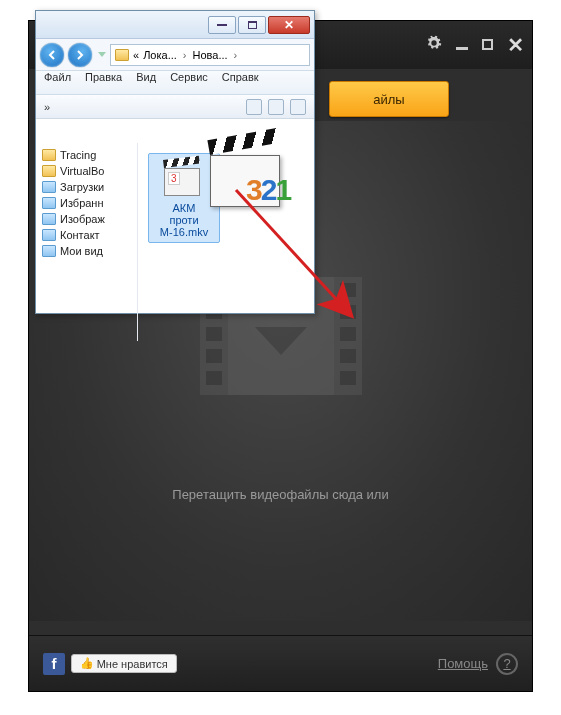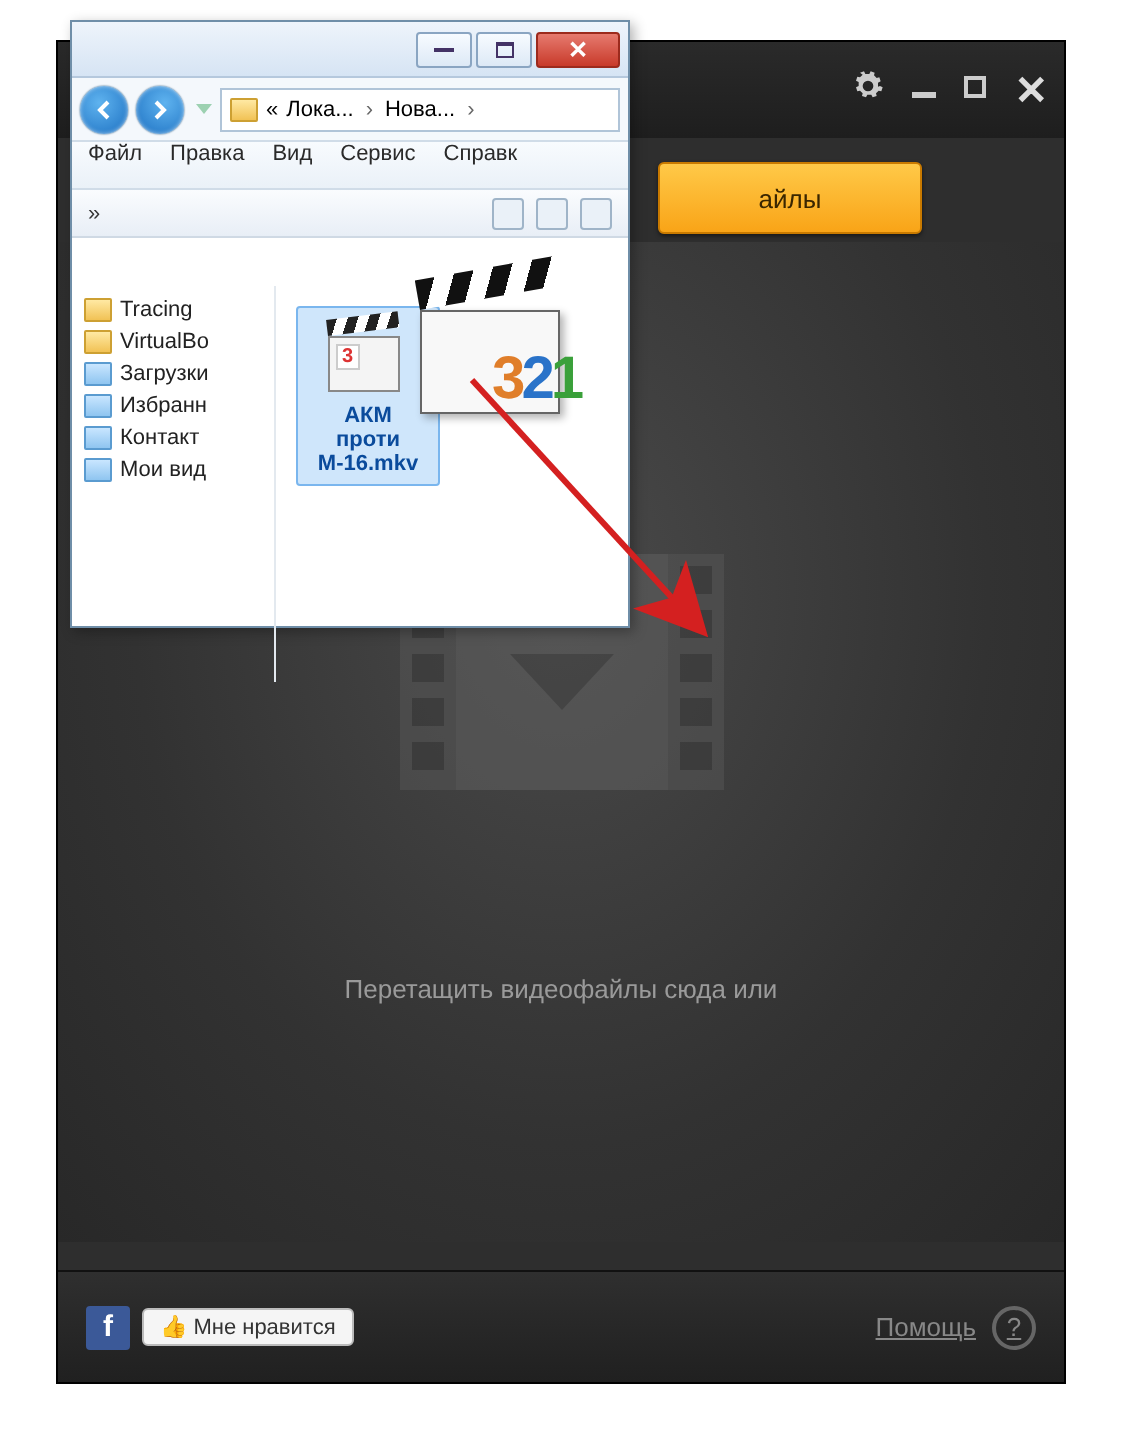--- a/index.html
+++ b/index.html
@@ -7,21 +7,21 @@
 
 
 .app-window { position: absolute; left: 28px; top: 20px; width: 505px; height: 672px; background: #2e2e2e; border: 1px solid #000; }
 .app-titlebar { height: 48px; background: linear-gradient(#2a2a2a,#1e1e1e); display: flex; align-items: center; justify-content: flex-end; padding: 0 8px; gap: 14px; }
 .app-titlebar .tb-btn { color: #ddd; cursor: pointer; }
 .gear { width: 16px; height: 16px; display: inline-block; }
 .bold-x { font-size: 20px; font-weight: bold; color: #fff; }
 .min-dash { width: 12px; height: 3px; background: #ccc; display: inline-block; }
 .sq { width: 11px; height: 11px; border: 2px solid #ccc; display: inline-block; }
 
-.add-btn { position: absolute; left: 300px; top: 60px; width: 132px; height: 36px; background: linear-gradient(#ffc948,#f9a417); border: 1px solid #c97a00; border-radius: 3px; display: flex; align-items: center; justify-content: center; font-size: 13px; color: #3a2600; font-weight: 500; box-shadow: 0 1px 2px rgba(0,0,0,.5); }
+.add-btn { position: absolute; left: 300px; top: 60px; width: 120px; height: 36px; background: linear-gradient(#ffc948,#f9a417); border: 1px solid #c97a00; border-radius: 3px; display: flex; align-items: center; justify-content: center; font-size: 13px; color: #3a2600; font-weight: 500; box-shadow: 0 1px 2px rgba(0,0,0,.5); }
 
 .drop-area { position: absolute; left: 0; right: 0; top: 100px; bottom: 70px; background: radial-gradient(ellipse at center 35%, #4a4a4a 0%, #323232 60%, #282828 100%); display: flex; flex-direction: column; align-items: center; justify-content: center; }
 .film-icon { width: 162px; height: 118px; position: relative; opacity: 0.55; margin-top: 40px; }
 .drop-text { margin-top: 90px; text-align: right; color: #9a9a9a; font-size: 13px; line-height: 1.5; }
 
 .bottom-bar { position: absolute; left: 0; right: 0; bottom: 0; height: 56px; background: linear-gradient(#2f2f2f,#202020); border-top: 1px solid #111; display: flex; align-items: center; justify-content: space-between; padding: 0 14px; }
 .fb-group { display: flex; align-items: center; gap: 6px; }
 .fb-square { width: 22px; height: 22px; background: #3b5998; color: #fff; display: flex; align-items: center; justify-content: center; font-weight: bold; font-size: 15px; border-radius: 2px; }
 .like-btn { background: #f5f5f5; border: 1px solid #bbb; border-radius: 3px; padding: 2px 8px; font-size: 11px; color: #333; display: flex; align-items: center; gap: 3px; }
 .help-group { display: flex; align-items: center; gap: 8px; color: #888; font-size: 13px; text-decoration: underline; }
@@ -49,21 +49,21 @@
 .tb-right { display: flex; align-items: center; gap: 6px; }
 .tb-icon { width: 16px; height: 16px; border: 1px solid #9fb4c8; background: #eaf1f8; border-radius: 2px; }
 
 .exp-body { display: flex; height: 198px; margin-top: 24px; }
 .exp-tree { width: 102px; border-right: 1px solid #e3e9ef; overflow: hidden; padding: 4px 0; }
 .tree-item { display: flex; align-items: center; gap: 4px; padding: 2px 6px; font-size: 11px; color: #222; white-space: nowrap; }
 .tree-folder { width: 14px; height: 12px; background: linear-gradient(#ffe9a3,#f1c255); border: 1px solid #cda032; border-radius: 1px; flex-shrink: 0; }
 .tree-spec { width: 14px; height: 12px; background: linear-gradient(#c9e6ff,#8fc5f0); border: 1px solid #5a9bd0; border-radius: 1px; flex-shrink: 0; }
 
 .exp-content { flex: 1; padding: 8px; }
-.file-item { width: 72px; display: inline-flex; flex-direction: column; align-items: center; font-size: 11px; text-align: left; padding: 4px; vertical-align: top; margin: 2px; font-weight: bold; }
+.file-item { width: 72px; display: inline-flex; flex-direction: column; align-items: center; font-size: 11px; text-align: left; padding: 4px; vertical-align: top; margin: 2px; }
 .file-item.selected { background: #cfe6fb; border: 1px solid #7ab6ee; border-radius: 2px; color: #0a4b9c; }
 .file-item .ficon { width: 40px; height: 40px; margin-bottom: 4px; position: relative; }
 .clapper { width: 36px; height: 28px; background: #f4f4f4; border: 1px solid #888; position: relative; margin-top: 10px; }
 .clapper::before { content: ""; position: absolute; top: -9px; left: -1px; right: -1px; height: 8px; background: repeating-linear-gradient(115deg,#222 0 5px,#fff 5px 10px); transform: rotate(-7deg); transform-origin: left bottom; }
 .clapper::after { content: "3"; position: absolute; left: 3px; top: 3px; font-size: 10px; color: #d33; background: #fff; padding: 0 2px; border: 1px solid #ccc; }
 .globe-icon { width: 32px; height: 32px; margin: 4px auto; border-radius: 3px; background: radial-gradient(circle,#bfe2ff,#7ac0f2); border: 1px solid #5a9bd0; position: relative; }
 .globe-icon::after { content: ""; position: absolute; inset: 4px; border-radius: 50%; border: 1px solid #fff5; }
 
 
 .drag-ghost { position: absolute; left: 210px; top: 155px; width: 110px; height: 80px; pointer-events: none; }
@@ -202,20 +202,24 @@
       <div class="tree-item">
           <span class="tree-spec"></span>
           <span>Загрузки</span>
         </div>
       <div class="tree-item">
           <span class="tree-spec"></span>
           <span>Избранн</span>
         </div>
       <div class="tree-item">
           <span class="tree-spec"></span>
+          <span>Изображ</span>
+        </div>
+      <div class="tree-item">
+          <span class="tree-spec"></span>
           <span>Контакт</span>
         </div>
       <div class="tree-item">
           <span class="tree-spec"></span>
           <span>Мои вид</span>
         </div>
     </div>
     <div class="exp-content">
       <div class="file-item selected">
         <div class="ficon">

